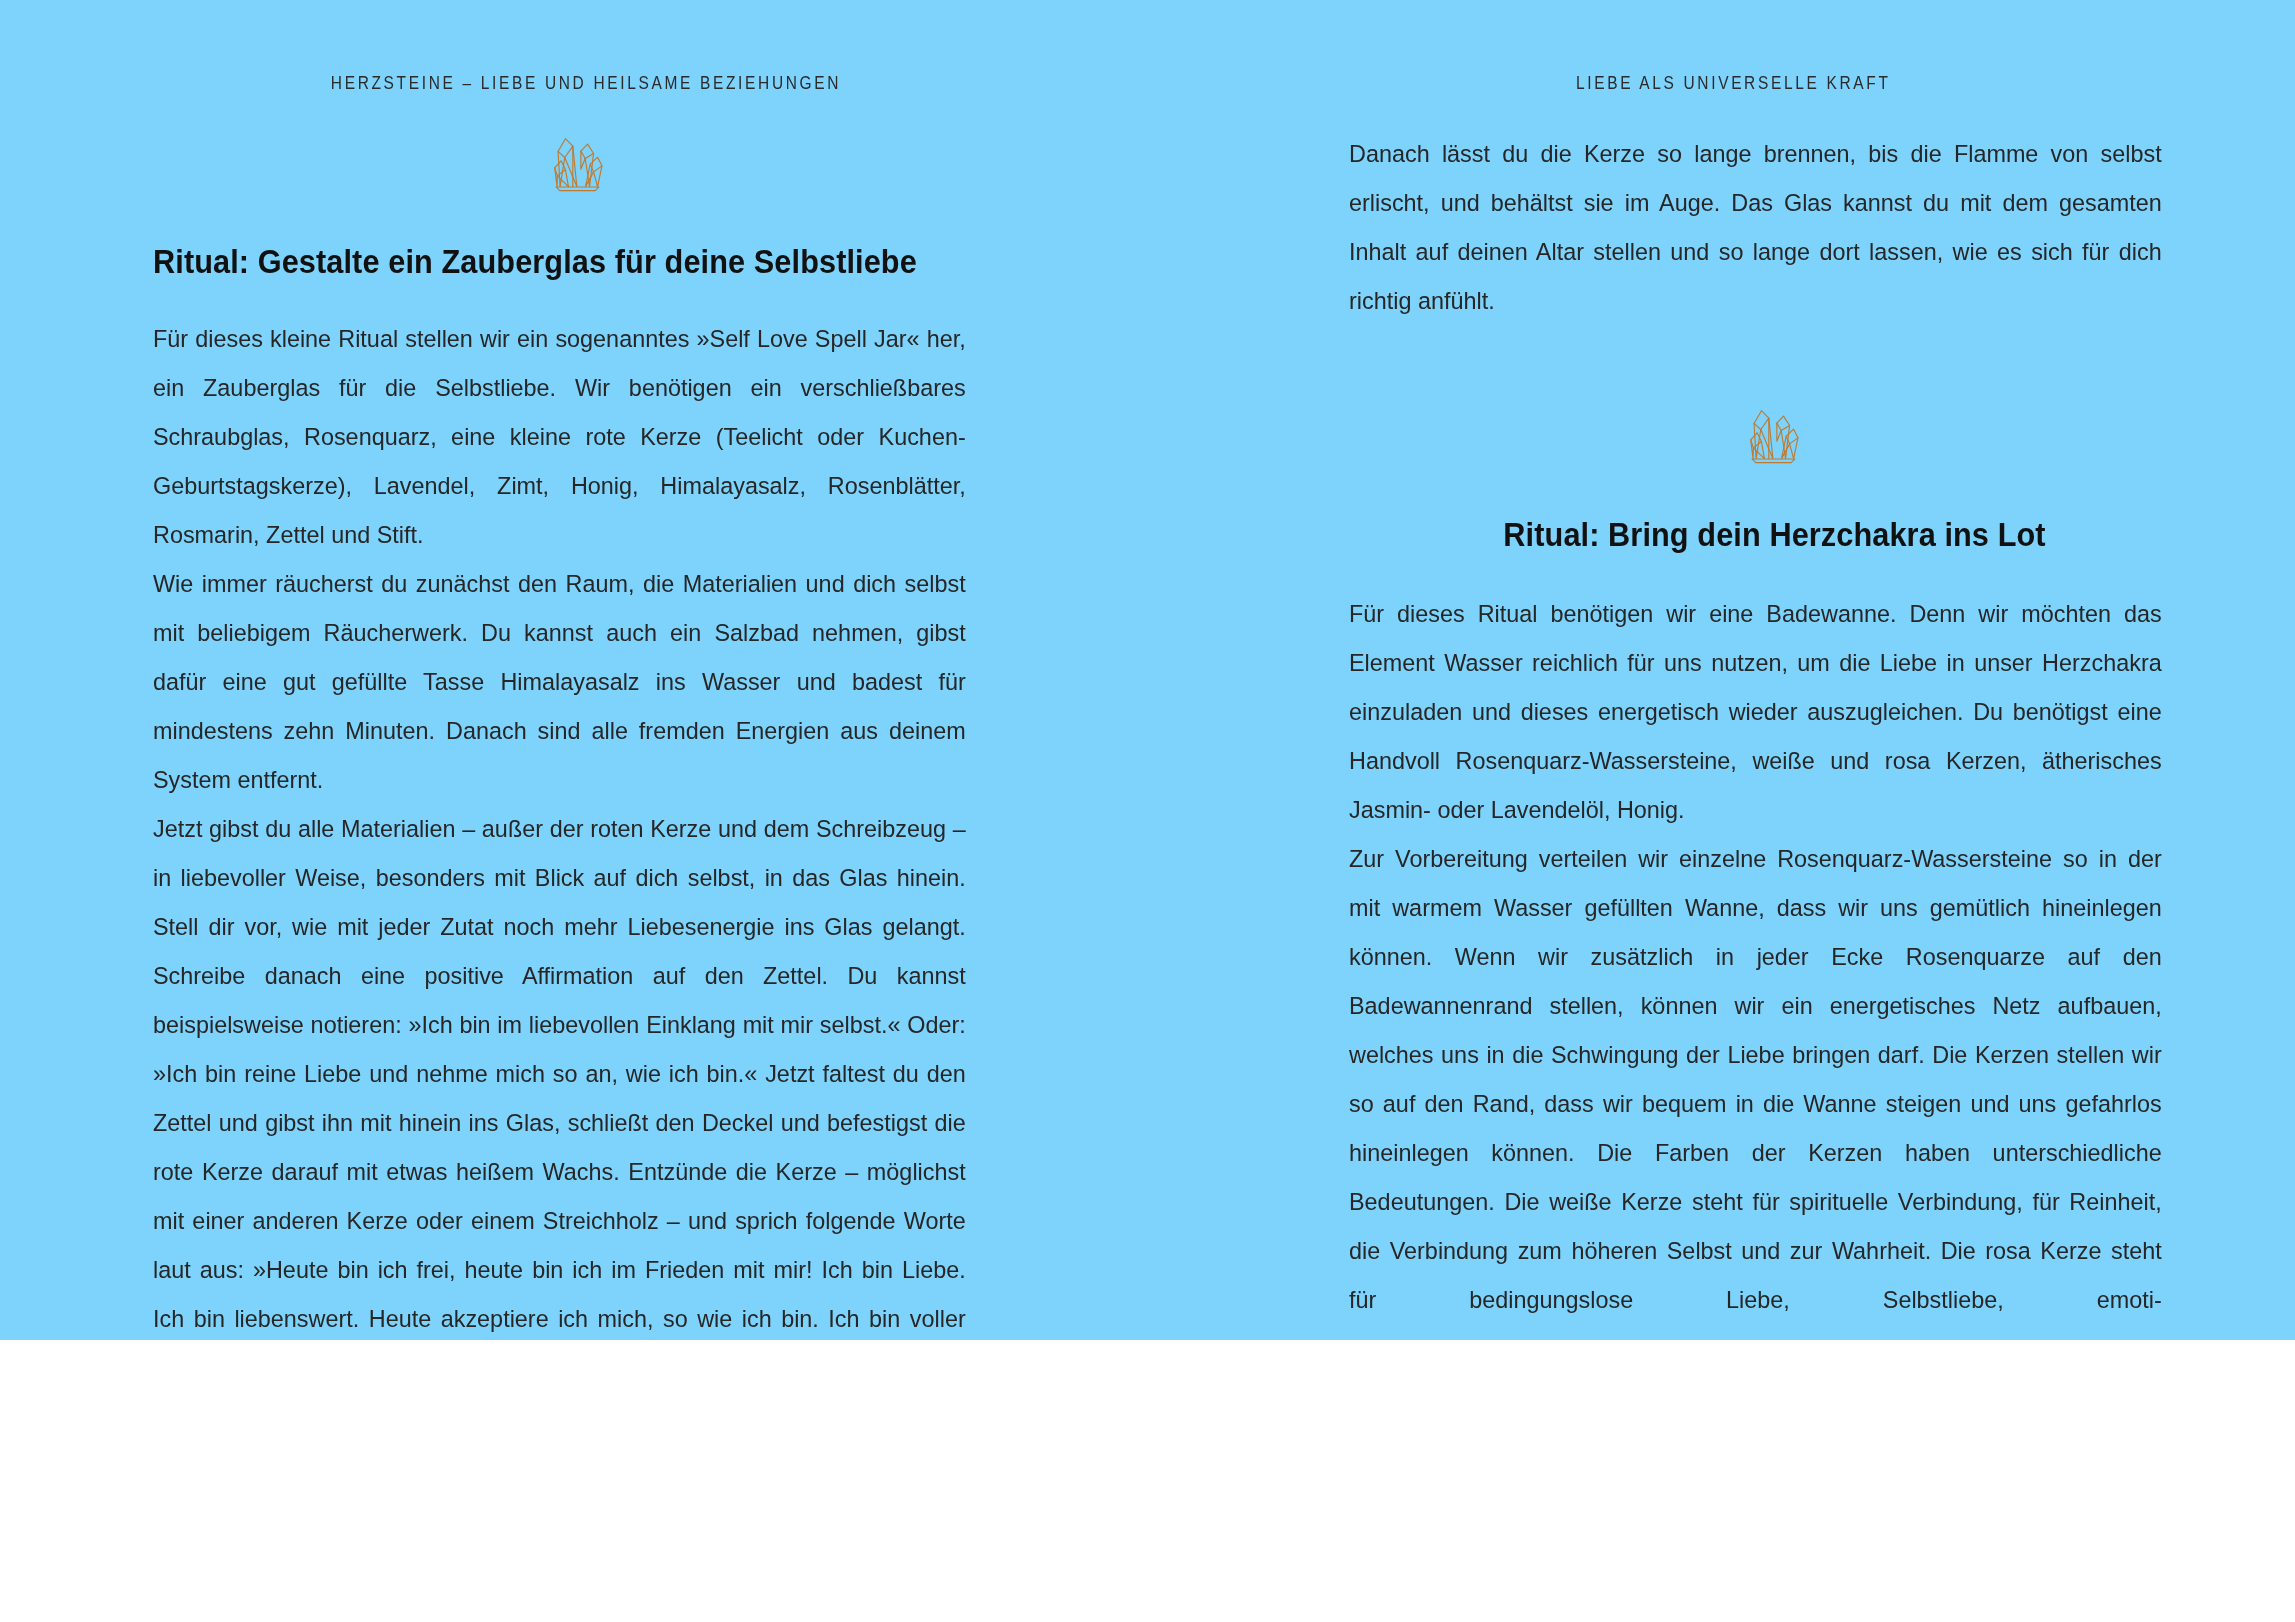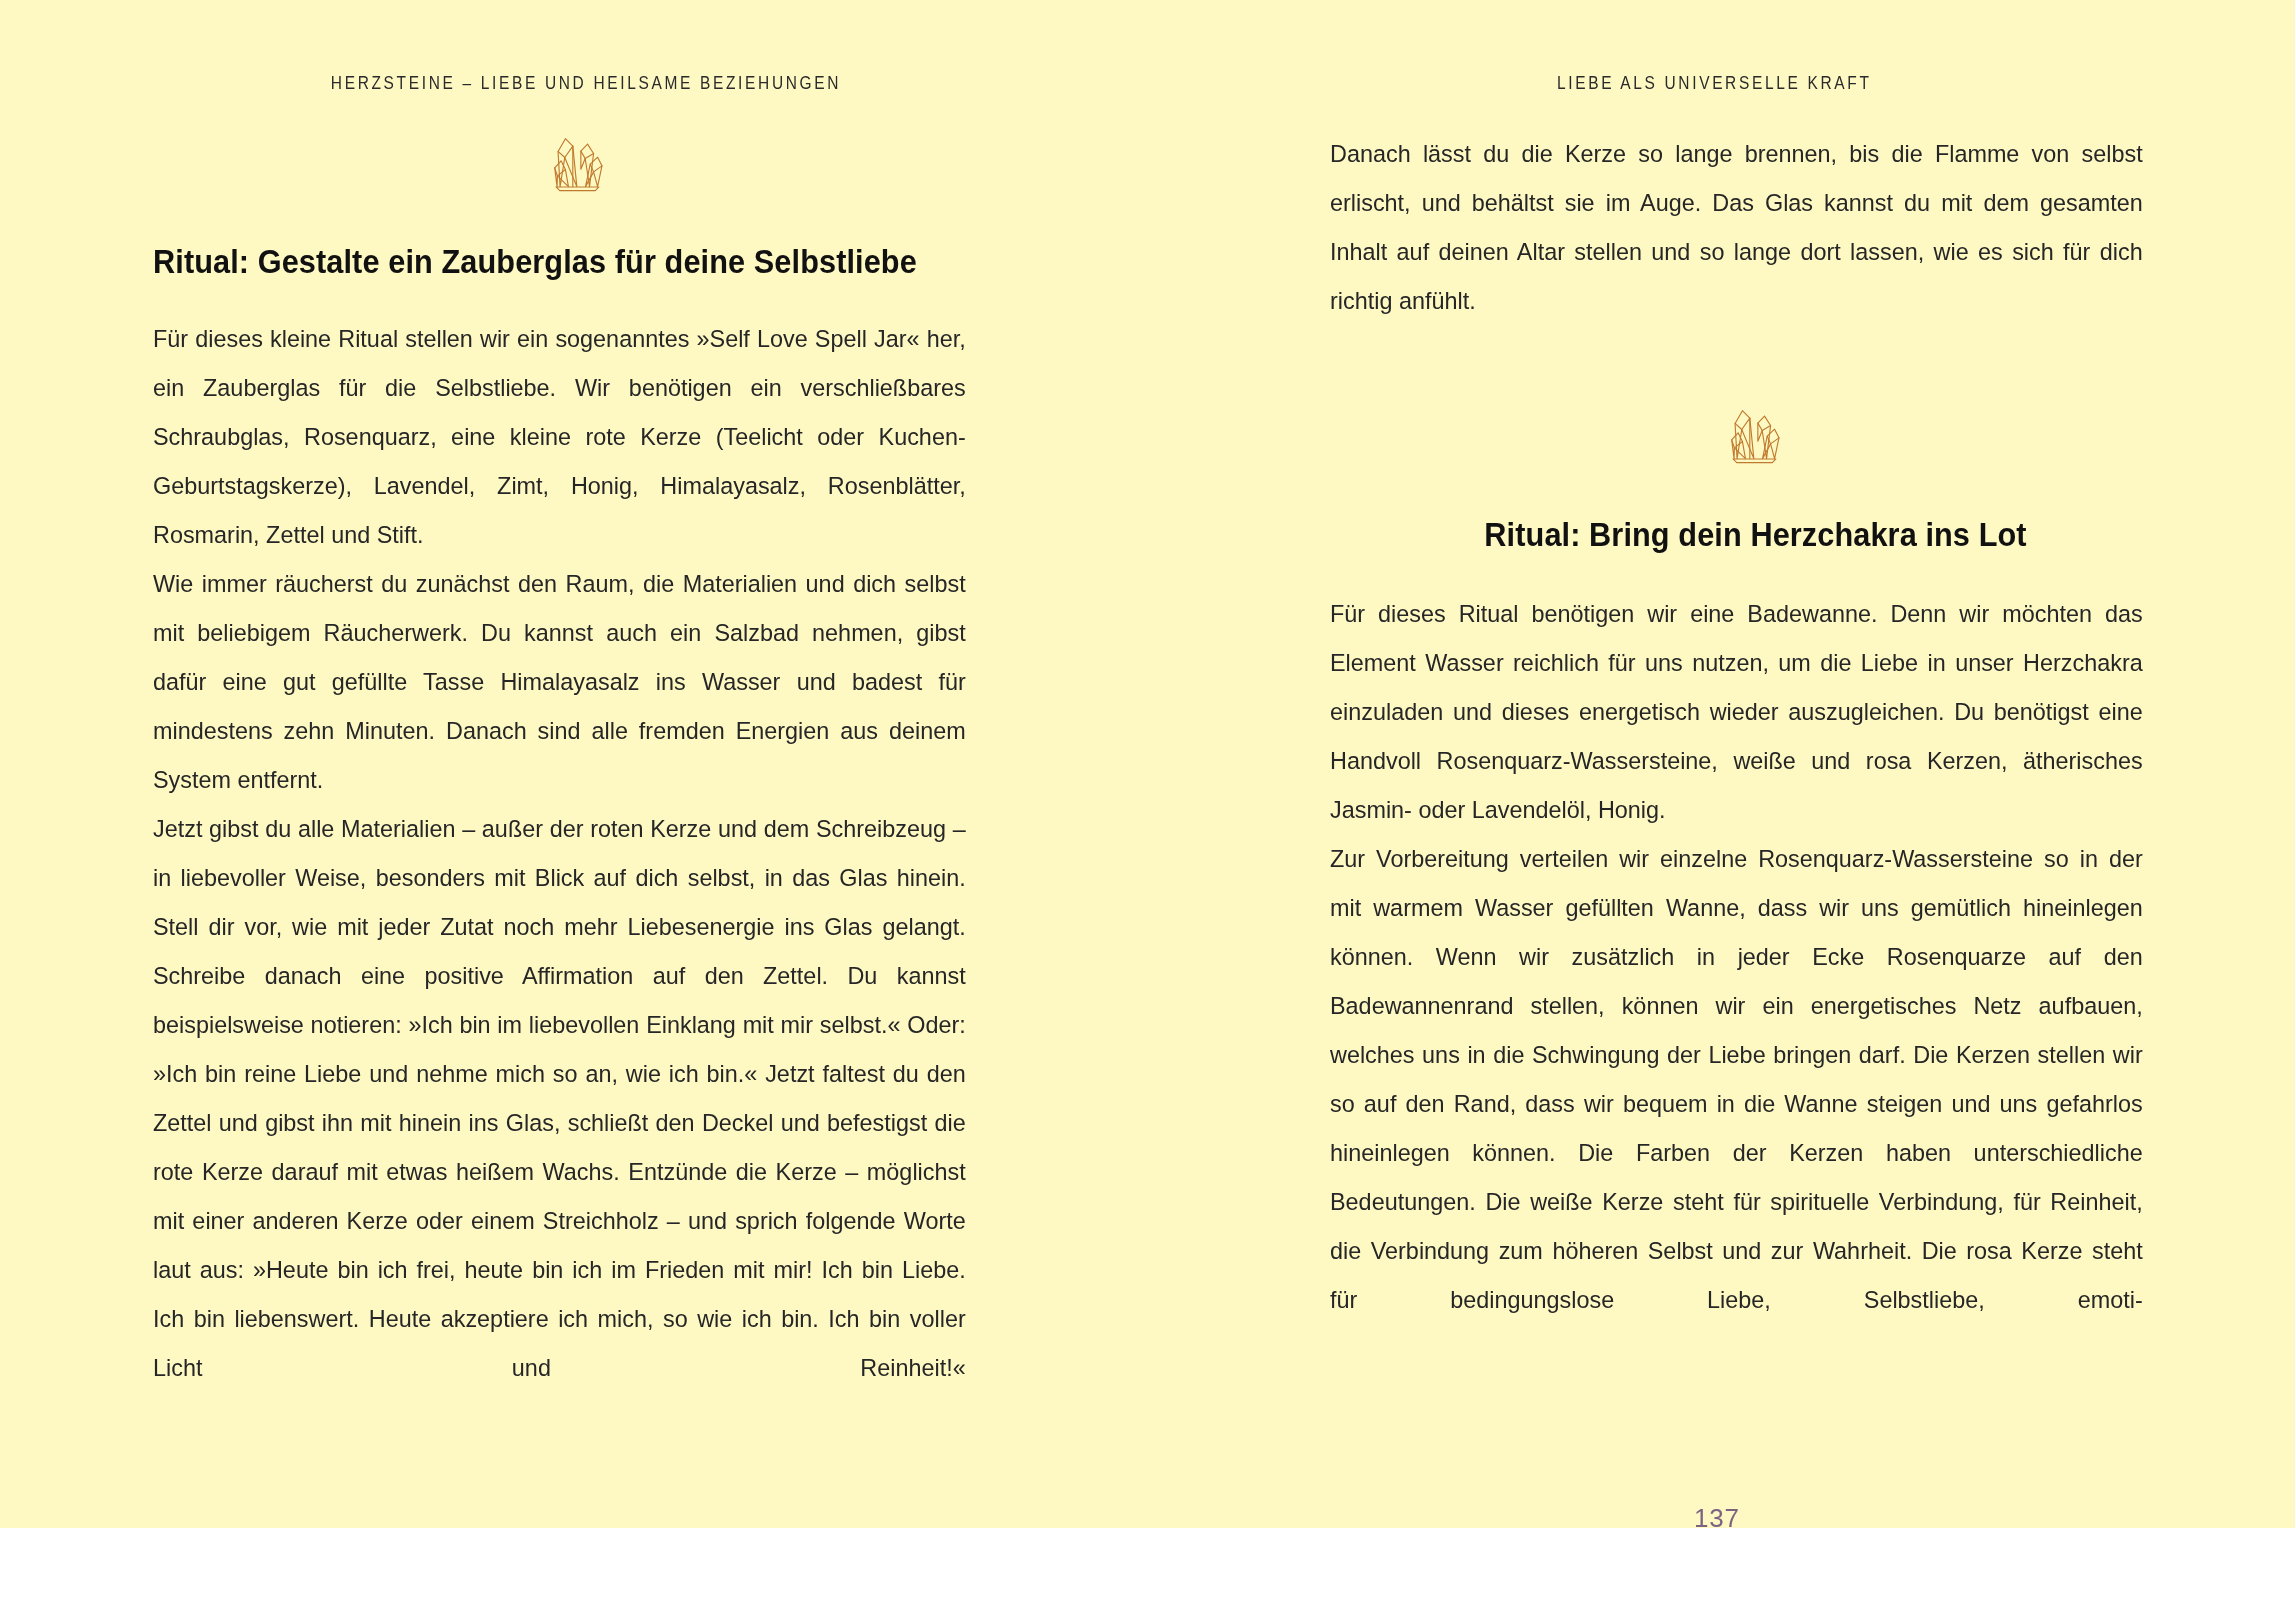--- a/index.html
+++ b/index.html
@@ -11,25 +11,26 @@
 
   body {
     font-family: "Liberation Sans", "DejaVu Sans", sans-serif;
     color: #1b1b1b;
     -webkit-font-smoothing: antialiased;
   }
 
   .spread {
     position: relative;
     width: 2295px;
-    height: 1528px;
-    background: #fef9c3;
+    height: 1340px;
+    background: #7dd3fc;
     display: flex;
     box-sizing: border-box;
     overflow: hidden;
+    gap: 19px;
   }
 
   .page {
     position: relative;
     width: 1147px;
     height: 1622px;
     box-sizing: border-box;
     flex: 0 0 auto;
   }
 

